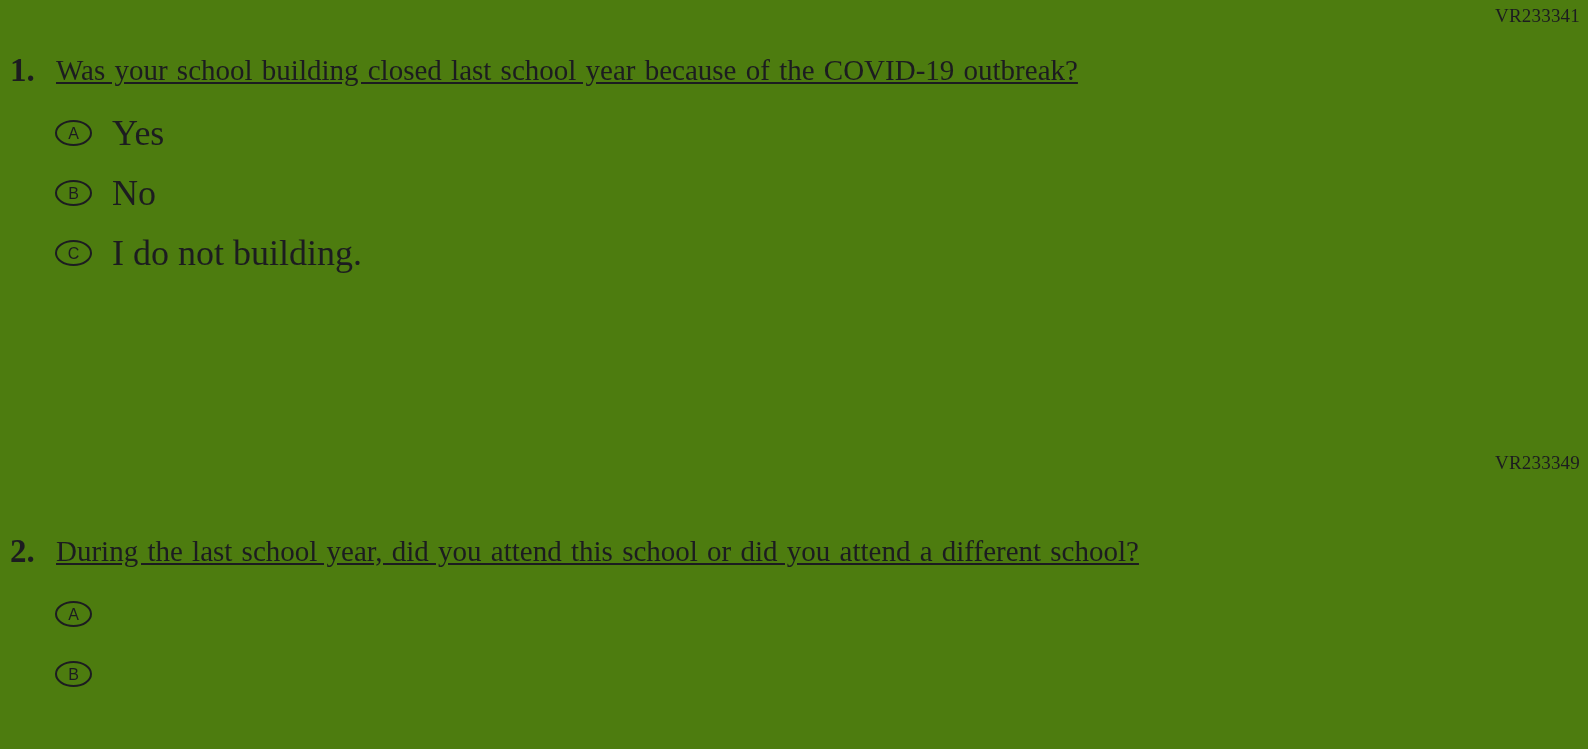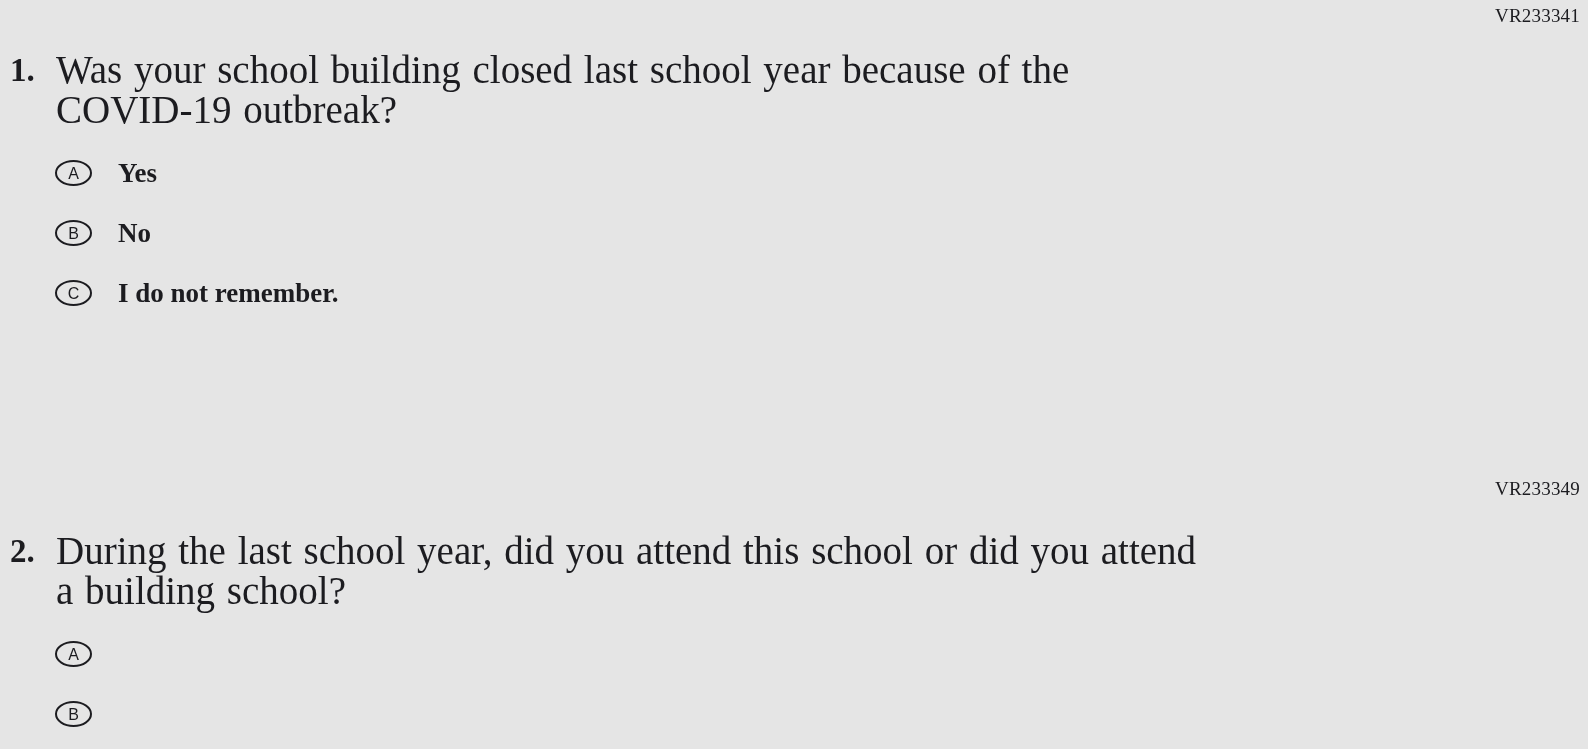--- a/index.html
+++ b/index.html
@@ -1,51 +1,52 @@
 <!DOCTYPE html>
 <html><head>
 <meta charset="utf-8">
 <style>
   html, body { margin: 0; padding: 0; }
   .page {
     position: relative;
     width: 1588px;
     height: 749px;
-    background: #e5e5e5;
+    background: #4d7c0f;
     color: #1c1c20;
     font-family: "Liberation Serif", serif;
     overflow: hidden;
   }
   .code {
     position: absolute;
     right: 8px;
     font-size: 19px;
     letter-spacing: 0.2px;
     color: #1c1c20;
   }
   .code-1 { top: 5px; }
-  .code-2 { top: 478px; }
+  .code-2 { top: 452px; }
   .question {
     position: absolute;
     left: 10px;
   }
   .q1 { top: 50px; }
   .q2 { top: 531px; }
   .q-row { display: flex; align-items: flex-start; }
   .q-num {
     width: 46px;
     flex: 0 0 46px;
     font-weight: 700;
     font-size: 33px;
     line-height: 40px;
   }
   .q-text {
-    font-size: 39px;
+    font-size: 29px;
     line-height: 40px;
     word-spacing: 2px;
+    text-decoration: underline;
   }
   .q1 .q-text { width: 1060px; }
   .q2 .q-text { width: 1150px; }
   .options {
     margin-left: 45px;
     margin-top: 26px;
     display: flex;
     flex-direction: column;
     gap: 26px;
   }
@@ -66,25 +67,24 @@
     align-items: center;
     justify-content: center;
   }
   .bubble-letter {
     font-family: "Liberation Sans", sans-serif;
     font-size: 16px;
     line-height: 1;
     transform: translateY(0.5px);
   }
   .option-label {
-    margin-left: 26px;
-    font-size: 27px;
+    margin-left: 20px;
+    font-size: 36px;
     line-height: 34px;
     white-space: nowrap;
-    font-weight: bold;
   }
 </style>
 </head>
 <body>
 
 <div class="page">
 
   <div class="code code-1">VR233341</div>
 
   <section class="question q1">
@@ -102,31 +102,31 @@
       <div class="option">
         <span class="bubble">
             <span class="bubble-letter">B</span>
           </span>
         <span class="option-label">No</span>
       </div>
       <div class="option">
         <span class="bubble">
             <span class="bubble-letter">C</span>
           </span>
-        <span class="option-label">I do not remember.</span>
+        <span class="option-label">I do not building.</span>
       </div>
     </div>
   </section>
 
   <div class="code code-2">VR233349</div>
 
   <section class="question q2">
     <div class="q-row">
       <div class="q-num">2.</div>
-      <div class="q-text">During the last school year, did you attend this school or did you attend a building school?</div>
+      <div class="q-text">During the last school year, did you attend this school or did you attend a different school?</div>
     </div>
     <div class="options">
       <div class="option">
         <span class="bubble">
             <span class="bubble-letter">A</span>
           </span>
       </div>
       <div class="option">
         <span class="bubble">
             <span class="bubble-letter">B</span>

